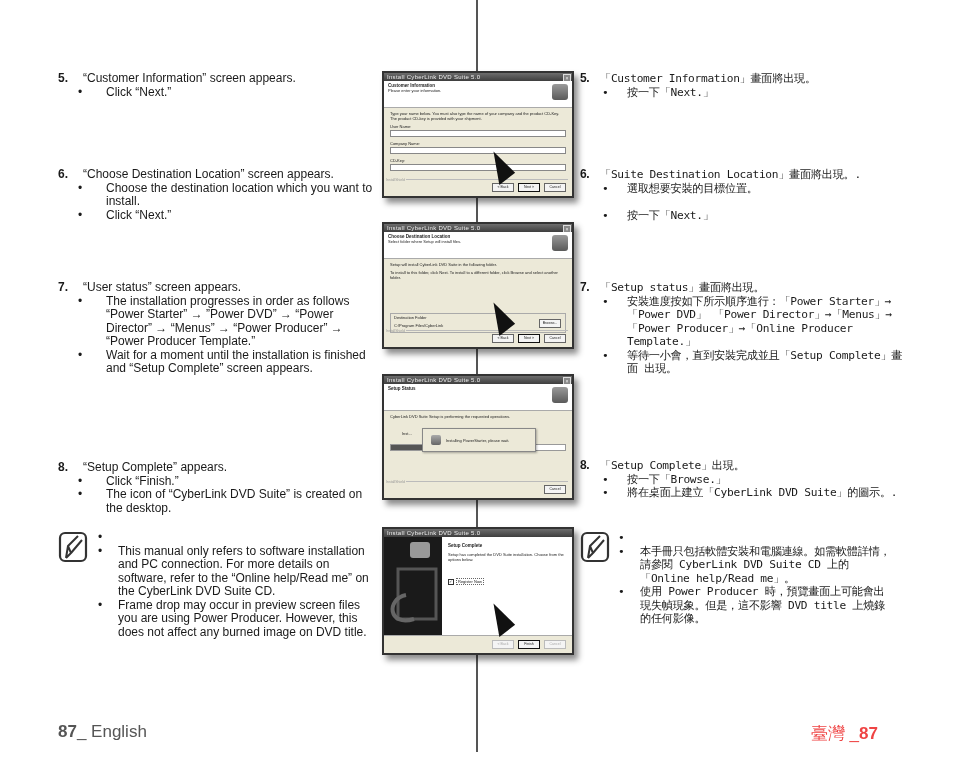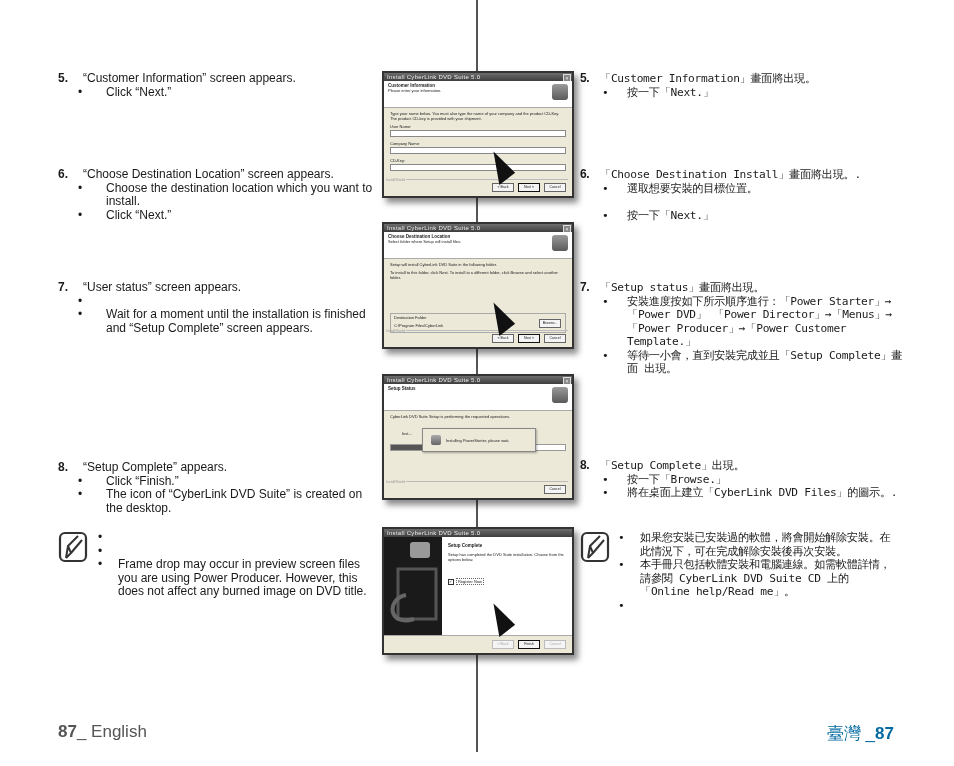--- a/index.html
+++ b/index.html
@@ -16,21 +16,21 @@
   .bullets li .dot { width:28px; flex:none; }
   .zh { font-family:"DejaVu Sans Mono", monospace; font-size:11.2px; line-height:13.5px; letter-spacing:-0.3px; }
   .zh .step-num { font-family:"Liberation Sans", sans-serif; font-size:12px; width:20px; }
   .zh .bullets li { padding-left:22px; }
   .zh .bullets li .dot { width:25px; }
   .note { position:absolute; display:flex; }
   .note-icon { width:30px; height:32px; flex:none; }
   .note ul li { padding-left:10px; }
   .footer-left { position:absolute; left:58px; top:722px; font-size:17px; color:#555; }
   .footer-left b { color:#555; }
-  .footer-right { position:absolute; right:60px; top:722px; font-size:17px; color:#0369a1; }
+  .footer-right { position:absolute; right:76px; top:722px; font-size:17px; color:#ef4444; }
 
   
   .dlg { position:absolute; left:382px; width:188px; background:#ece9d8; border:2px solid #333;
          box-shadow:4px 5px 6px rgba(0,0,0,0.45); font-size:4px; color:#222; overflow:hidden; }
   .dlg .title { height:8px; background:linear-gradient(#6d6d6d,#3e3e3e); color:#eee; font-size:6px;
                 line-height:8px; padding-left:3px; position:relative; letter-spacing:0.3px; }
   .dlg .title .x { position:absolute; right:1px; top:1px; width:6px; height:6px; background:#888;
                    border:1px solid #ddd; font-size:5px; line-height:6px; text-align:center; }
   .dlg .hdr { background:#fff; height:22px; position:relative; border-bottom:1px solid #aaa; padding:2px 4px; }
   .dlg .hdr b { display:block; font-size:4.5px; }
@@ -82,20 +82,21 @@
     </ul>
   </div>
   <div class="step" style="top:281px">
     <div class="step-head">
         <span class="step-num">7.</span>
         <span>“User status” screen appears.</span>
       </div>
     <ul class="bullets">
       <li>
           <span class="dot">•</span>
+          <span>The installation progresses in order as follows “Power Starter” → ”Power DVD” → “Power Director” → “Menus” → “Power Producer” → “Power Producer Template.”</span>
         </li>
       <li>
           <span class="dot">•</span>
           <span>Wait for a moment until the installation is finished and “Setup Complete” screen appears.</span>
         </li>
     </ul>
   </div>
   <div class="step" style="top:461px">
     <div class="step-head">
         <span class="step-num">8.</span>
@@ -116,20 +117,21 @@
     <svg class="note-icon" viewBox="0 0 30 32">
       <rect x="2" y="2" width="26" height="28" rx="5" fill="none" stroke="#333" stroke-width="2.2"></rect>
       <path d="M8 27 L10 15 L20 5 M13 22 L24 9 M8 27 L13 22 L10 15" fill="none" stroke="#333" stroke-width="2"></path>
     </svg>
     <ul class="bullets" style="width:290px">
       <li style="padding-left:10px">
           <span class="dot" style="width:20px">•</span>
         </li>
       <li style="padding-left:10px">
           <span class="dot" style="width:20px">•</span>
+          <span>This manual only refers to software installation and PC connection. For more details on software, refer to the “Online help/Read me” on the CyberLink DVD Suite CD.</span>
         </li>
       <li style="padding-left:10px">
           <span class="dot" style="width:20px">•</span>
           <span>Frame drop may occur in preview screen files you are using Power Producer. However, this does not affect any burned image on DVD title.</span>
         </li>
     </ul>
   </div>
 </div>
 
 <div class="col-zh zh">
@@ -141,81 +143,81 @@
     <ul class="bullets">
         <li>
           <span class="dot">•</span>
           <span>按一下「Next.」</span>
         </li>
       </ul>
   </div>
   <div class="step zh" style="top:168px">
     <div class="step-head">
         <span class="step-num">6.</span>
-        <span>「Choose Destination Install」畫面將出現。.</span>
+        <span>「Suite Destination Location」畫面將出現。.</span>
       </div>
     <ul class="bullets">
       <li>
           <span class="dot">•</span>
           <span>選取想要安裝的目標位置。</span>
         </li>
       <li style="margin-top:14px">
           <span class="dot">•</span>
           <span>按一下「Next.」</span>
         </li>
     </ul>
   </div>
   <div class="step zh" style="top:281px">
     <div class="step-head">
         <span class="step-num">7.</span>
         <span>「Setup status」畫面將出現。</span>
       </div>
     <ul class="bullets">
       <li>
           <span class="dot">•</span>
-          <span>安裝進度按如下所示順序進行：「Power Starter」→「Power DVD」 「Power Director」→「Menus」→「Power Producer」→「Power Customer Template.」</span>
+          <span>安裝進度按如下所示順序進行：「Power Starter」→「Power DVD」 「Power Director」→「Menus」→「Power Producer」→「Online Producer Template.」</span>
         </li>
       <li>
           <span class="dot">•</span>
           <span>等待一小會，直到安裝完成並且「Setup Complete」畫面 出現。</span>
         </li>
     </ul>
   </div>
   <div class="step zh" style="top:459px">
     <div class="step-head">
         <span class="step-num">8.</span>
         <span>「Setup Complete」出現。</span>
       </div>
     <ul class="bullets">
       <li>
           <span class="dot">•</span>
           <span>按一下「Browse.」</span>
         </li>
       <li>
           <span class="dot">•</span>
-          <span>將在桌面上建立「CyberLink DVD Files」的圖示。.</span>
+          <span>將在桌面上建立「CyberLink DVD Suite」的圖示。.</span>
         </li>
     </ul>
   </div>
   <div class="note step zh" style="top:531px; left:0">
     <svg class="note-icon" viewBox="0 0 30 32">
       <rect x="2" y="2" width="26" height="28" rx="5" fill="none" stroke="#333" stroke-width="2.2"></rect>
       <path d="M8 27 L10 15 L20 5 M13 22 L24 9 M8 27 L13 22 L10 15" fill="none" stroke="#333" stroke-width="2"></path>
     </svg>
     <ul class="bullets" style="width:285px">
       <li style="padding-left:8px">
           <span class="dot" style="width:22px">•</span>
-          <span>如果您安裝已安裝過的軟體，將會開始解除安裝。在此情況下，可在完成解除安裝後再次安裝。</span>
         </li>
       <li style="padding-left:8px">
           <span class="dot" style="width:22px">•</span>
           <span>本手冊只包括軟體安裝和電腦連線。如需軟體詳情，請參閱 CyberLink DVD Suite CD 上的「Online help/Read me」。</span>
         </li>
       <li style="padding-left:8px">
           <span class="dot" style="width:22px">•</span>
+          <span>使用 Power Producer 時，預覽畫面上可能會出現失幀現象。但是，這不影響 DVD title 上燒錄的任何影像。</span>
         </li>
     </ul>
   </div>
 </div>
 
 <div class="dlg" style="top:71px; height:123px">
   <div class="title"><span>Install CyberLink DVD Suite 5.0</span><span class="x">×</span></div>
   <div class="hdr"><b>Customer Information</b><span>Please enter your information.</span><span class="ic"></span></div>
   <div class="body">
     <div>Type your name below. You must also type the name of your company and the product CD-Key. The product CD-key is provided with your shipment.</div>

